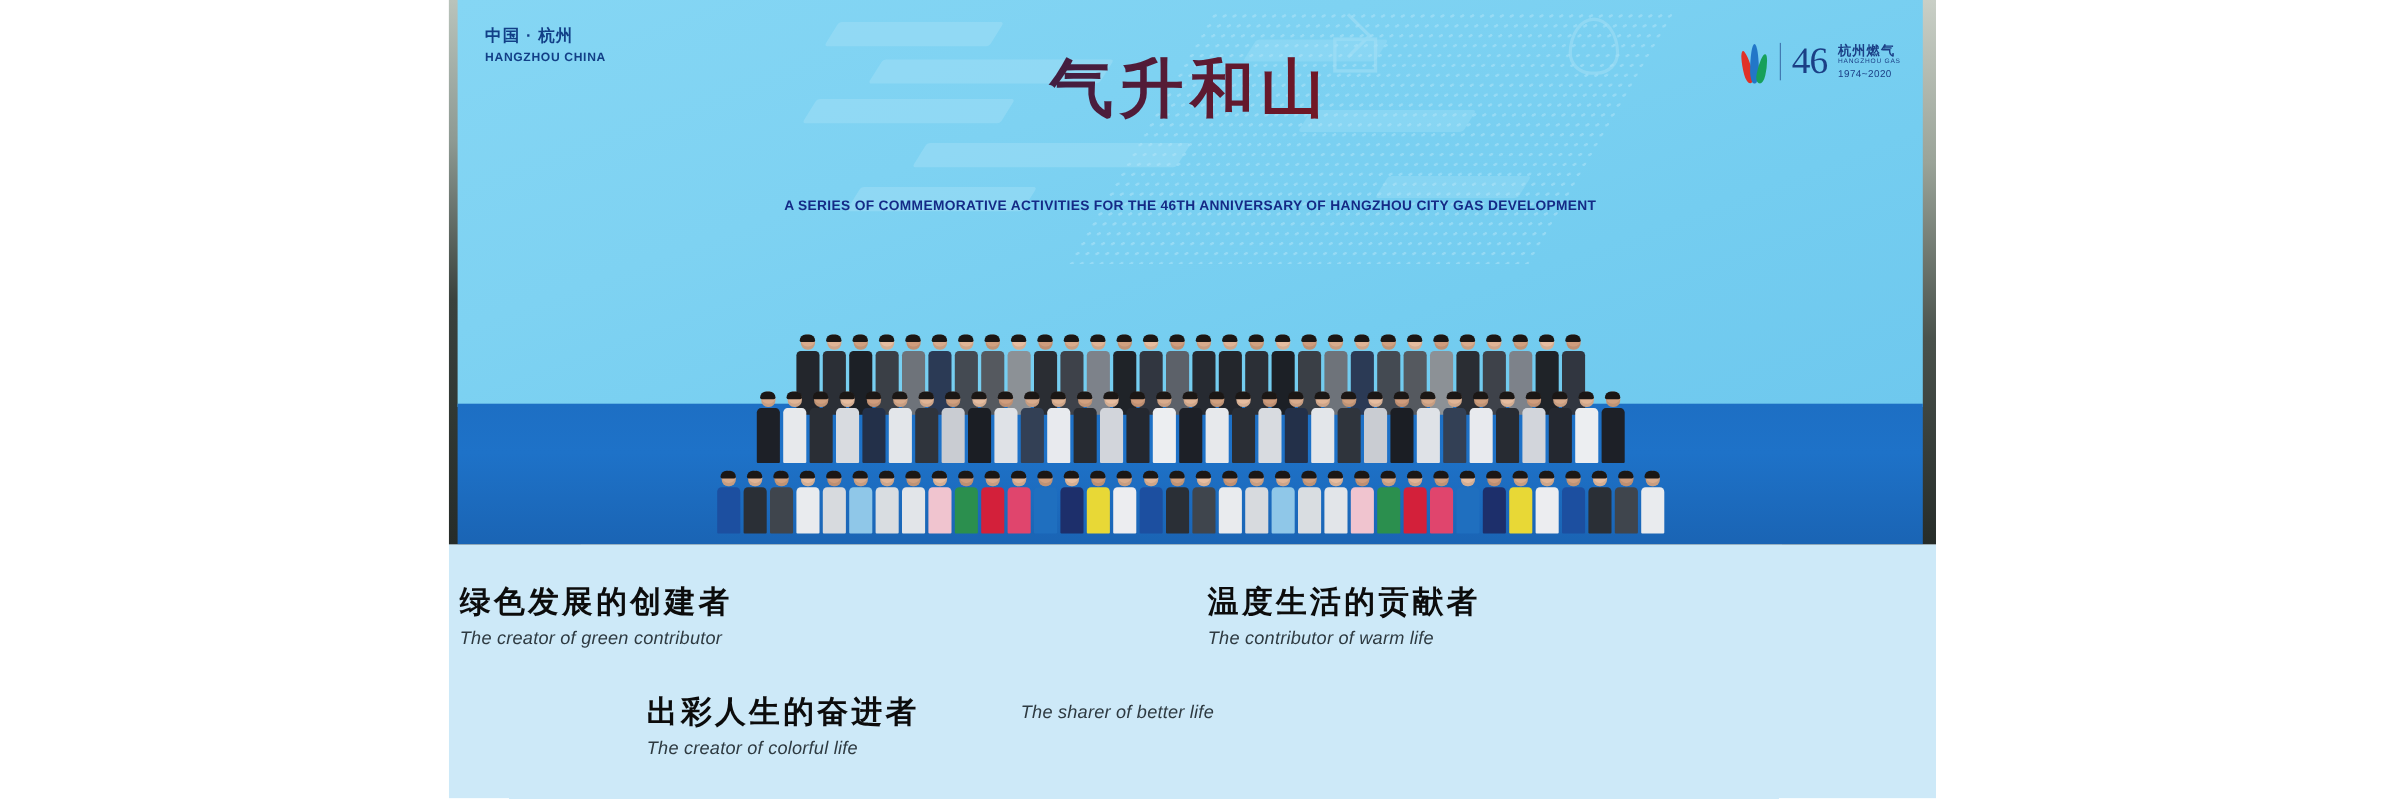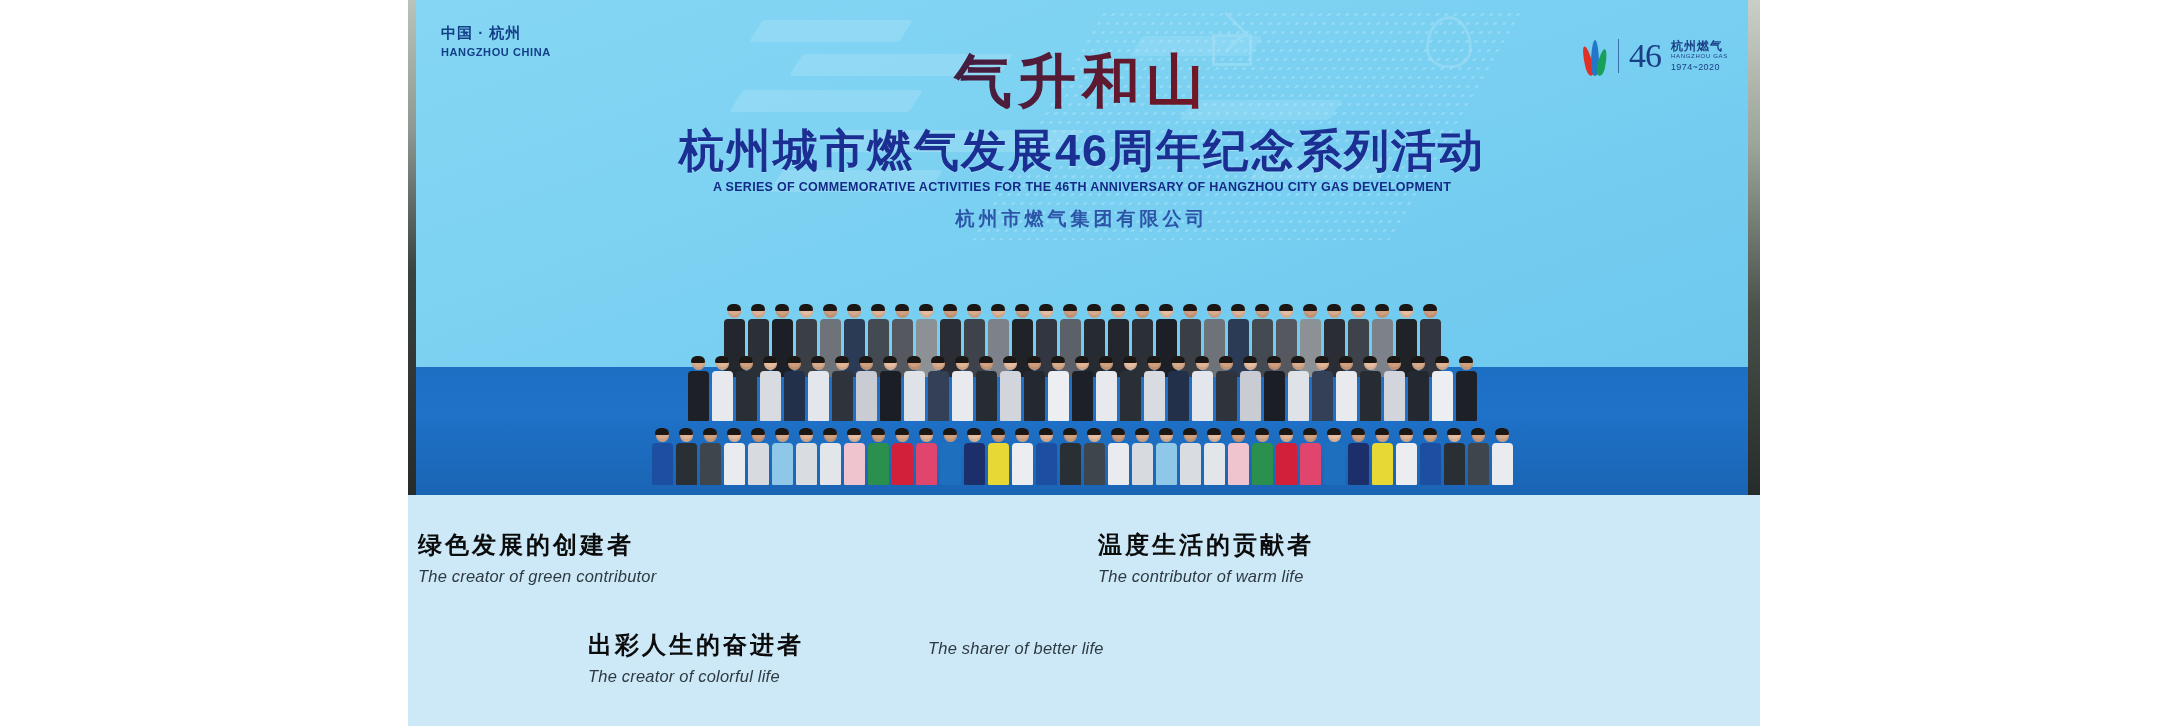--- a/index.html
+++ b/index.html
@@ -292,21 +292,21 @@
     left: 0;
     top: 495px;
     width: 1352px;
     height: 231px;
     background: #cde9f8;
   }
   .slogan {
     position: absolute;
   }
   .slogan .cn {
-    font-size: 24px;
+    font-size: 28px;
     font-weight: bold;
     color: #0c0c0c;
     letter-spacing: 3px;
     line-height: 1.15;
     white-space: nowrap;
   }
   .slogan .en {
     margin-top: 8px;
     font-size: 16.5px;
     font-style: italic;
@@ -365,23 +365,21 @@
           <div class="logo-divider"></div>
           <div class="logo-46">46</div>
           <div class="logo-words">
             <div class="lw-cn">杭州燃气</div>
             <div class="lw-en">HANGZHOU GAS</div>
             <div class="lw-yr">1974~2020</div>
           </div>
         </div>
 
         <div class="led-callig">气升和山</div>
-        <div class="led-title">杭州城市燃气发展46周年纪念系列活动</div>
         <div class="led-subtitle">A SERIES OF COMMEMORATIVE ACTIVITIES FOR THE 46TH ANNIVERSARY OF HANGZHOU CITY GAS DEVELOPMENT</div>
-        <div class="led-company">杭州市燃气集团有限公司</div>
       </div>
 
       <div class="stage"></div>
 
       <div class="people">
         <div class="prow r-back">
             <div class="person tall">
               <div class="head" style="background: rgb(216, 171, 140);"></div>
               <div class="hair"></div>
               <div class="torso" style="background: rgb(35, 38, 44);"></div>

